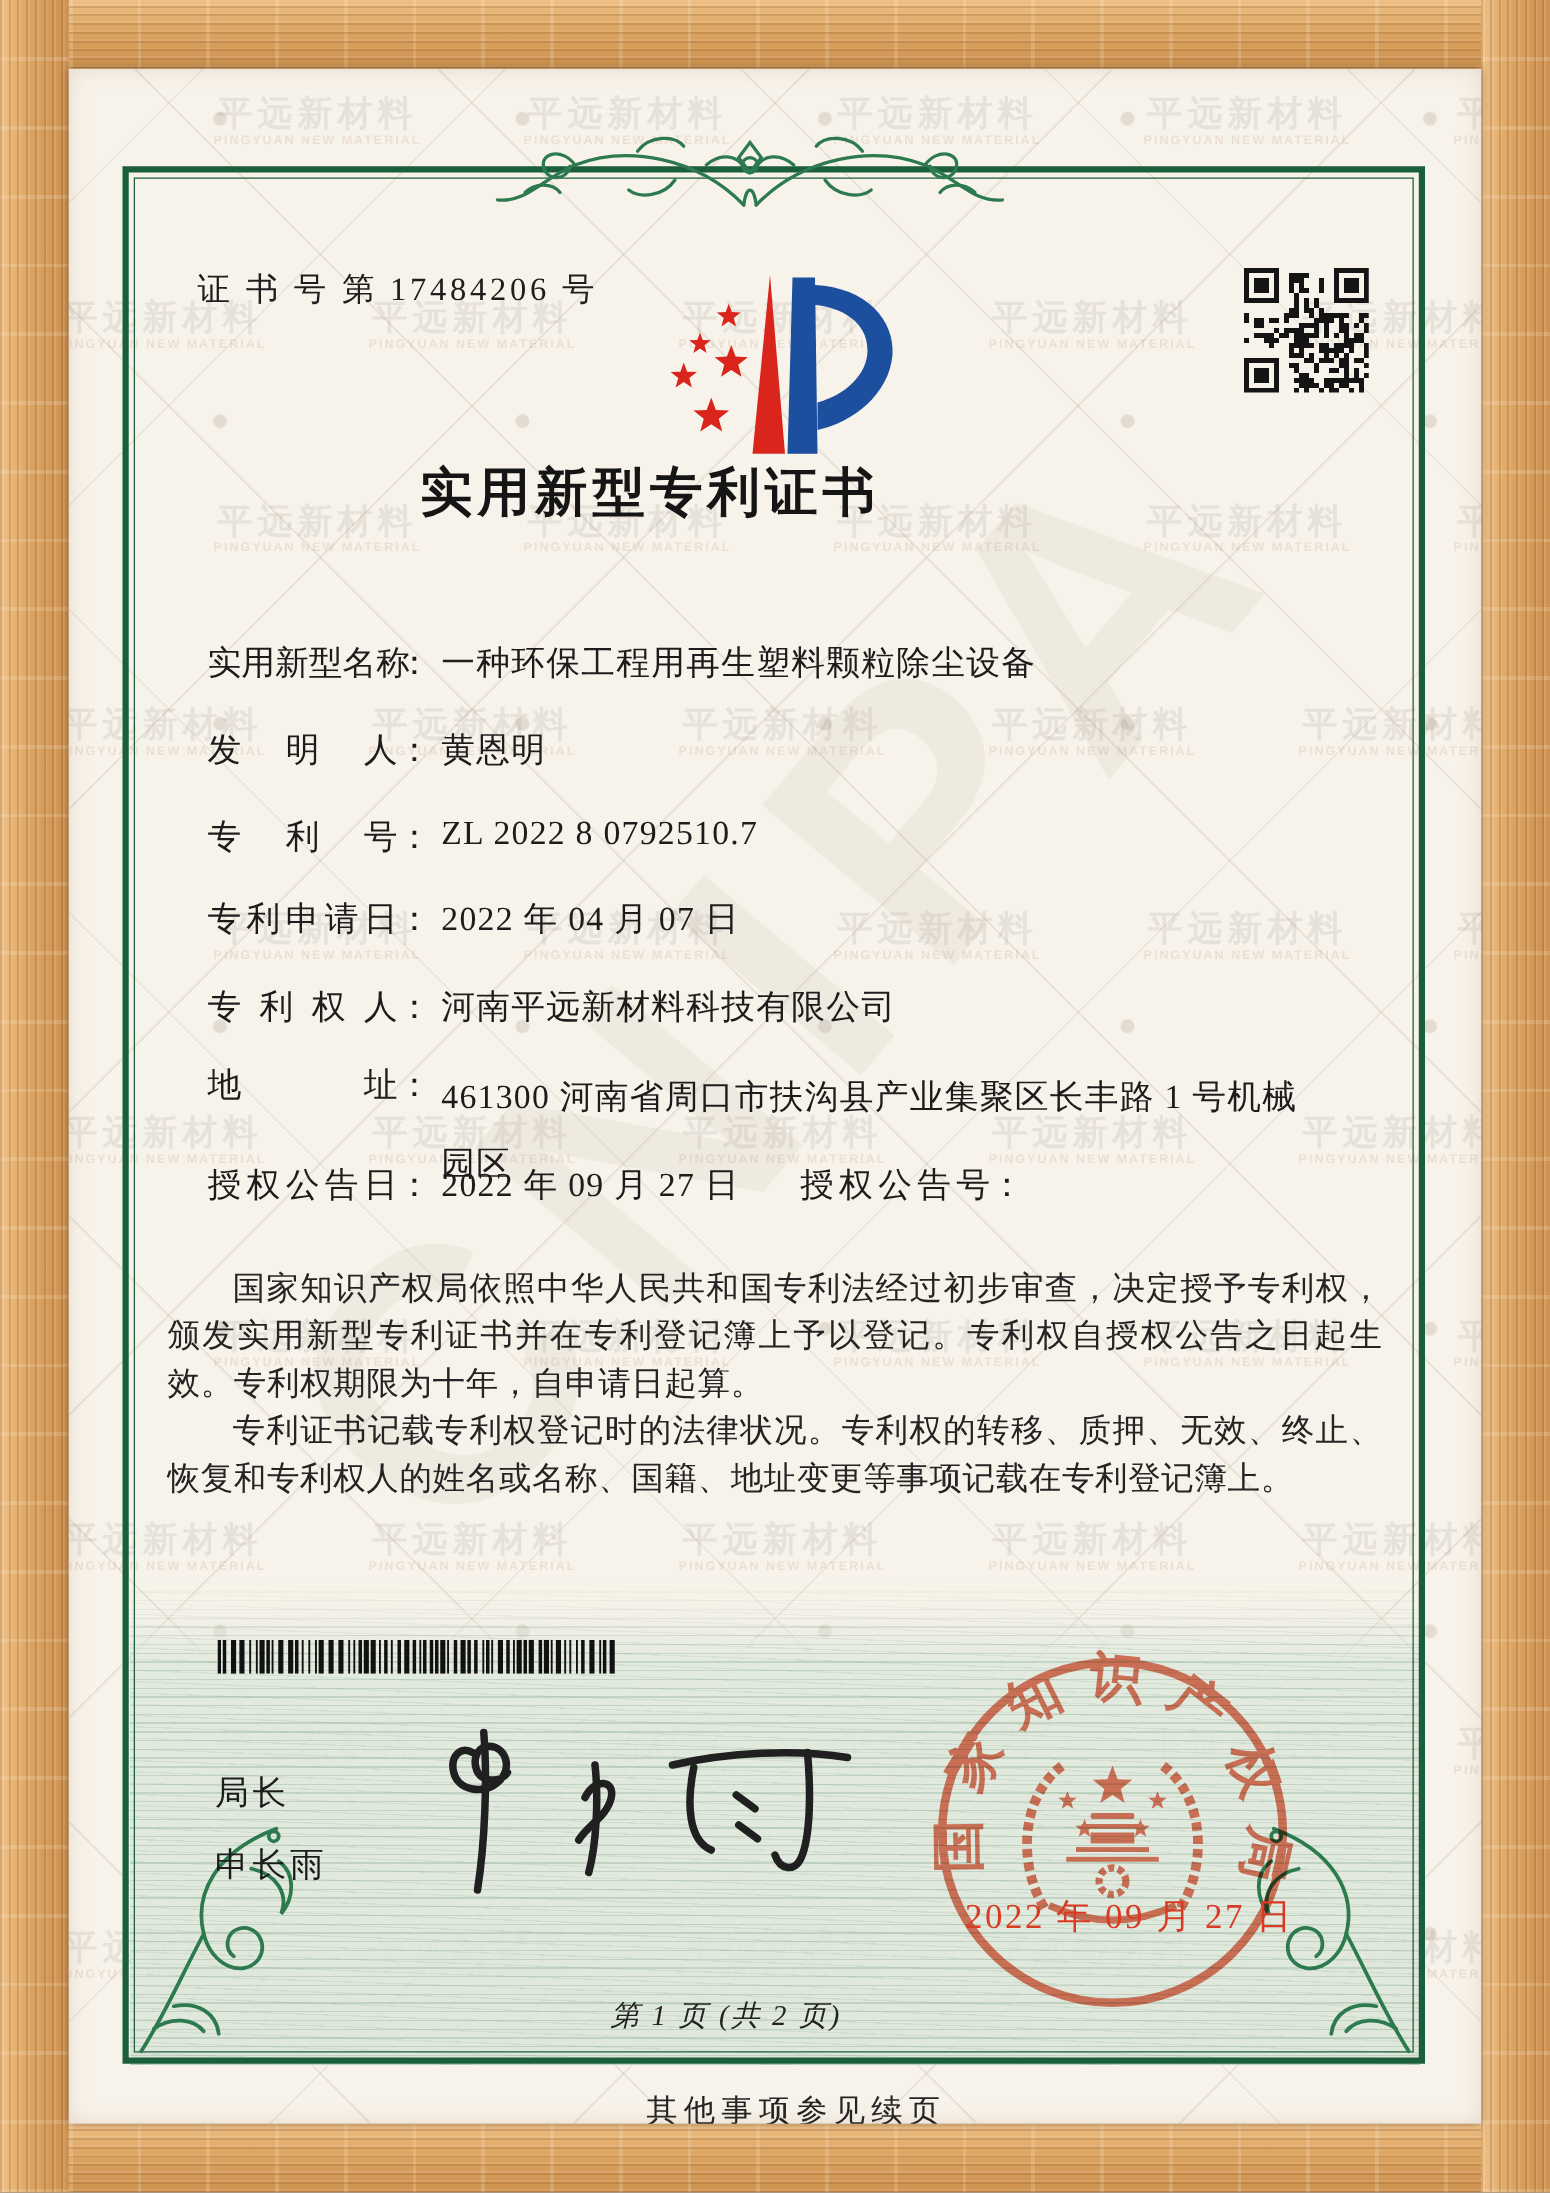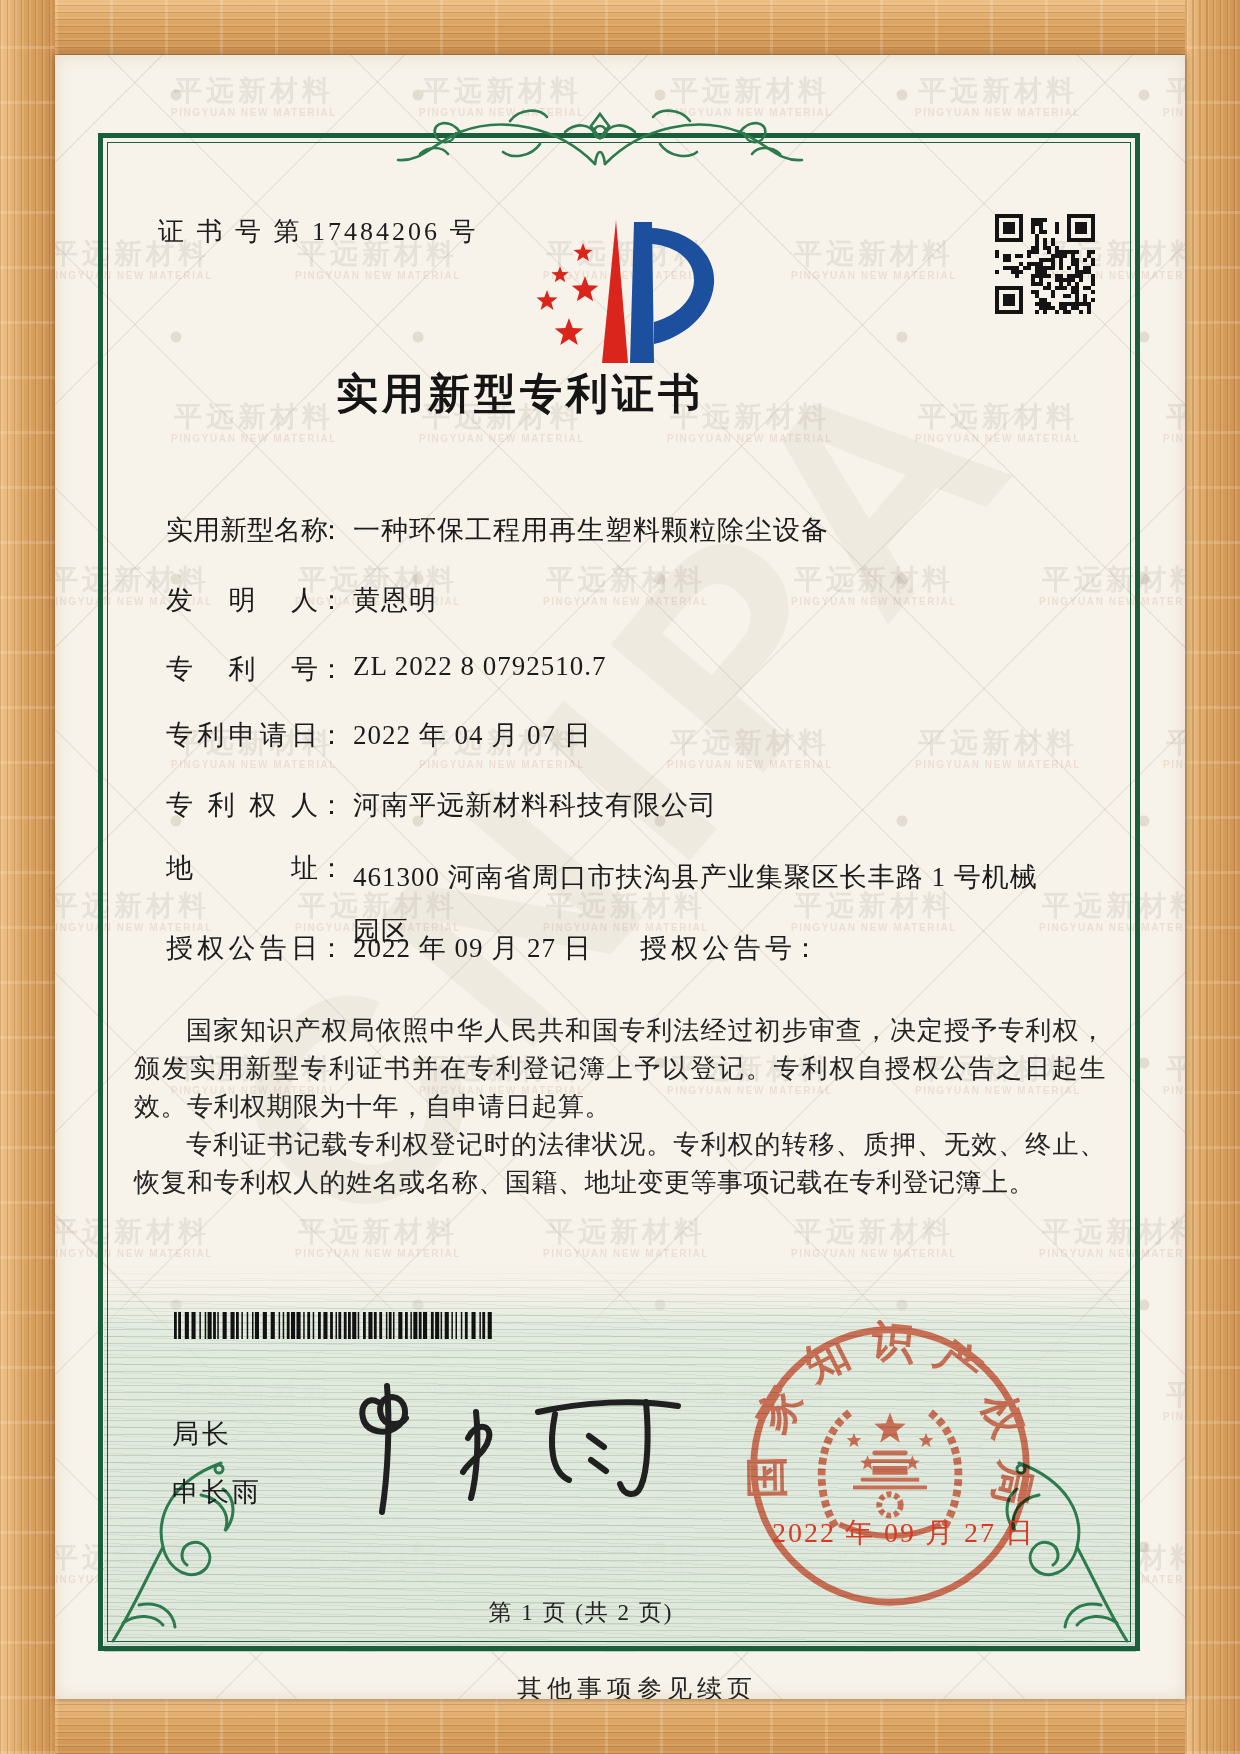--- a/index.html
+++ b/index.html
@@ -73,21 +73,21 @@
   .barcode{left:119px;top:1257px;width:322px;height:27px;}
   .signer{left:117px;font-size:27px;color:#1c1c1c;letter-spacing:3px;
           font-family:"Liberation Sans","DejaVu Sans",sans-serif;}
   .signer-title{top:1361px;}
   .signer-name{top:1419px;}
   .signature{left:285px;top:1325px;z-index:4;}
   .seal{left:689px;top:1265px;z-index:4;opacity:0.9;mix-blend-mode:multiply;}
   .seal-ring{font-size:44px;font-weight:700;letter-spacing:19px;}
   .seal-date{left:717px;top:1459px;font-size:28px;letter-spacing:2px;color:var(--sealdate,#d93a24);
              z-index:5;white-space:nowrap;}
-  .page-num{left:0;top:1542px;width:1052px;text-align:center;font-size:23px;letter-spacing:2px;color:#222;}
+  .page-num{left:0;top:1542px;width:1052px;text-align:center;font-size:23px;letter-spacing:2px;color:#222;font-style:italic;}
   .cont-note{left:17px;top:1617px;width:1130px;text-align:center;font-size:25px;letter-spacing:5px;color:#242424;}
 </style>
 </head>
 <body>
 
 <div class="page">
   <div class="frame-strip frame-h frame-top"></div>
   <div class="frame-strip frame-h frame-bottom"></div>
   <div class="frame-strip frame-v frame-left"></div>
   <div class="frame-strip frame-v frame-right"></div>

